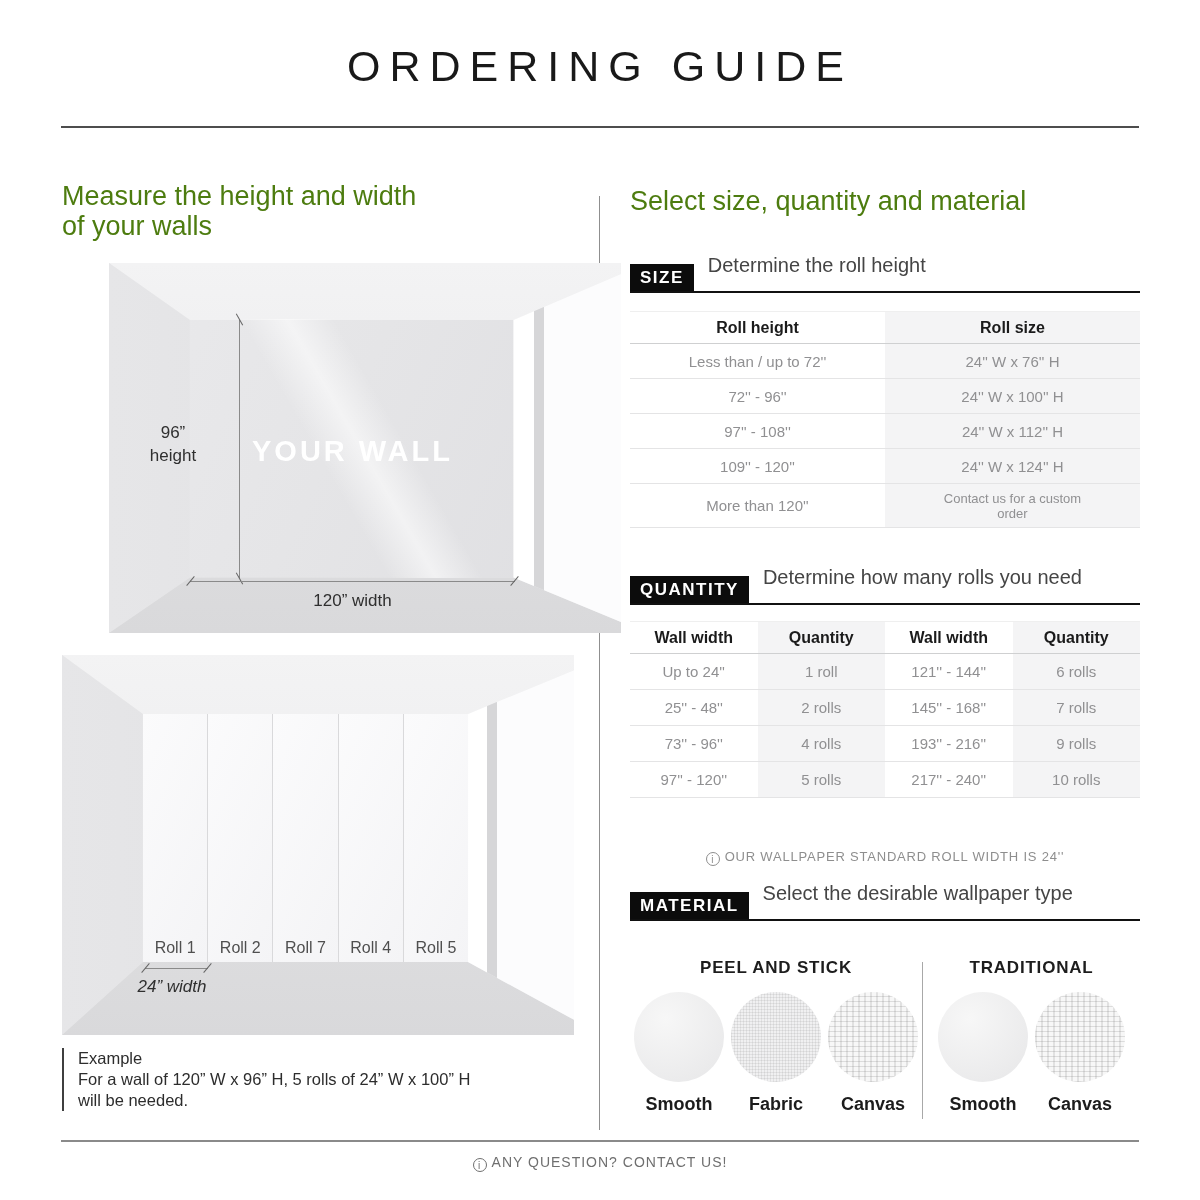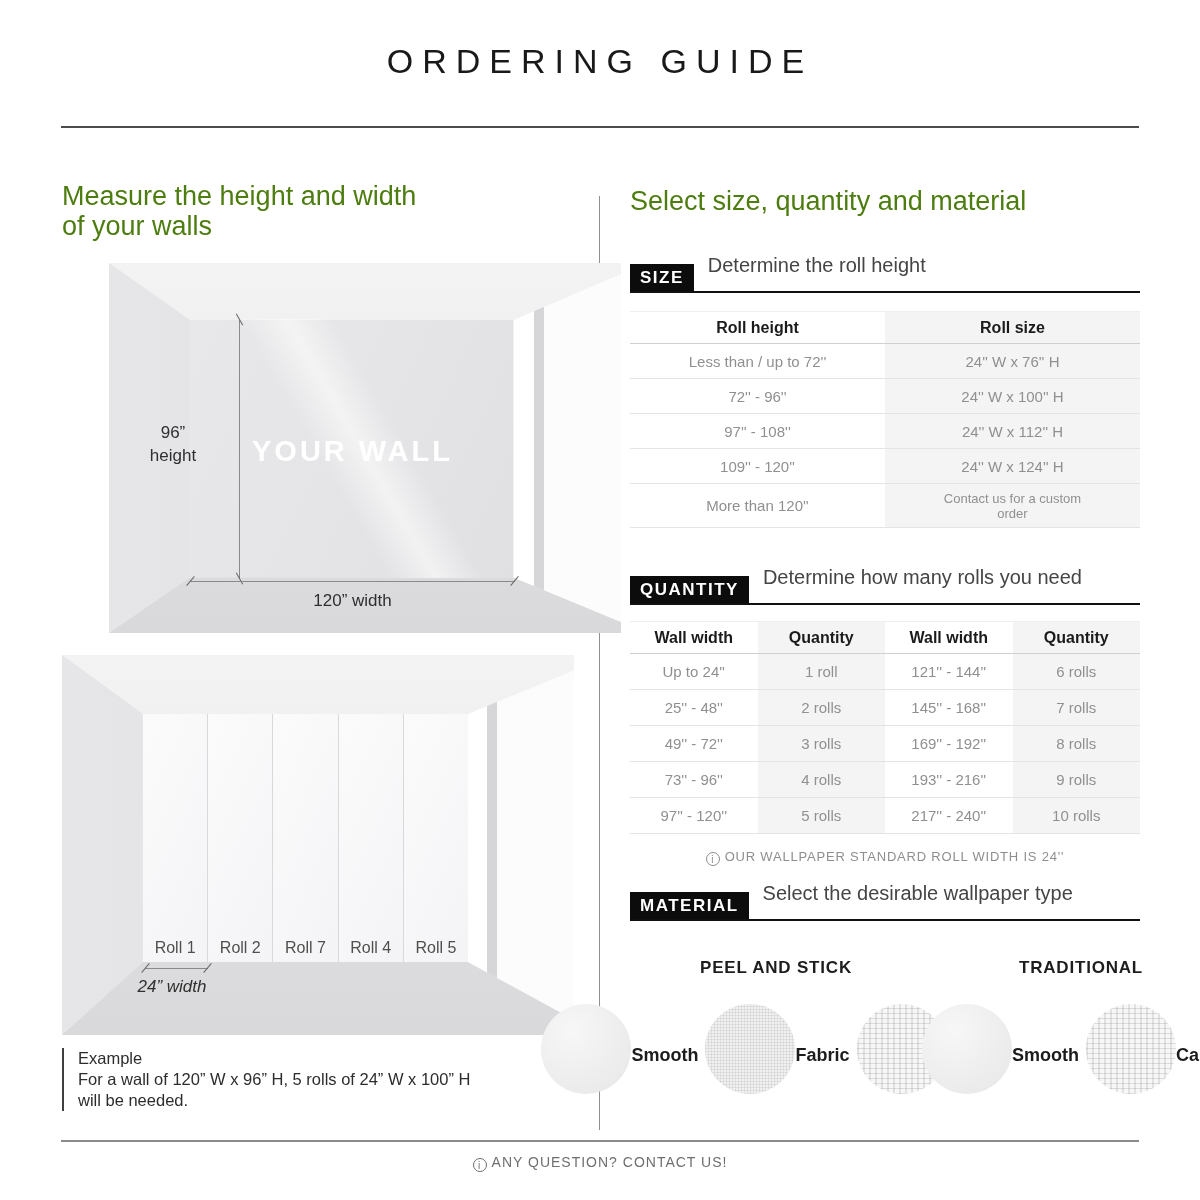--- a/index.html
+++ b/index.html
@@ -2,21 +2,21 @@
 <html><head>
 <meta charset="utf-8">
 <style>
   * { margin:0; padding:0; box-sizing:border-box; }
   html,body { background:#ffffff; }
   body { font-family:"Liberation Sans", sans-serif; color:#2b2b2b; }
   .canvas { position:relative; width:1200px; height:1200px; background:#fff; overflow:hidden; }
 
   
   .main-title { position:absolute; top:42px; left:0; width:1200px; text-align:center;
-    font-size:34px; font-weight:500; letter-spacing:9px; color:#191919; }
+    font-size:43px; font-weight:500; letter-spacing:9px; color:#191919; }
   .title-rule { position:absolute; top:126px; left:61px; width:1078px; height:2px; background:#4d4d4d; }
 
   
   .col-divider { position:absolute; left:599px; top:196px; width:1px; height:934px; background:#8f8f8f; }
 
   .col-heading { position:absolute; font-size:27px; font-weight:500; color:#4d7c0f; text-align:left; line-height:30px; }
   .left-heading { left:62px; top:181px; width:503px; }
   .right-heading { left:630px; top:186px; width:510px; }
 
   
@@ -103,27 +103,27 @@
   .qty-table .trow.header { height:33px; }
 
   .note-line { position:absolute; left:630px; width:510px; text-align:center; font-size:13px;
     color:#8e8e8e; letter-spacing:0.8px; }
   .qty-note { top:849px; }
   .info-dot { display:inline-block; width:14px; height:14px; line-height:13px; border:1px solid #8e8e8e;
     border-radius:50%; font-size:10px; text-align:center; margin-right:5px; vertical-align:-2px; color:#8e8e8e; }
 
   
   .material-wrap { position:absolute; left:630px; top:958px; width:510px; display:flex; }
-  .mat-group { display:flex; flex-direction:column; align-items:center;gap:12px; }
+  .mat-group { display:flex; flex-direction:column; align-items:center; }
   .mat-left { width:292px; }
   .mat-right { flex:1; }
   .mat-divider { width:1px; background:#a8a8a8; margin:4px 0 0 0; height:157px; }
   .mat-title { font-size:17px; font-weight:bold; letter-spacing:0.8px; color:#1d1d1d; }
   .swatch-row { display:flex; gap:7px; margin-top:14px; }
-  .swatch { display:flex; flex-direction:row; align-items:center; }
+  .swatch { display:flex; flex-direction:column; align-items:center; }
   .disc { width:90px; height:90px; border-radius:50%; }
   .tx-smooth { background:radial-gradient(circle at 35% 30%, #f7f7f7, #eaeaeb 78%); }
   .tx-fabric { background-color:#f0f0f1;
     background-image:repeating-linear-gradient(0deg, rgba(130,130,130,0.14) 0 1px, transparent 1px 3px),
                      repeating-linear-gradient(90deg, rgba(130,130,130,0.14) 0 1px, transparent 1px 3px); }
   .tx-canvas { background-color:#f7f7f7;
     background-image:repeating-linear-gradient(0deg, rgba(110,110,110,0.20) 0 1px, transparent 1px 5px),
                      repeating-linear-gradient(90deg, rgba(110,110,110,0.16) 0 2px, transparent 2px 6px); }
   .swatch-label { margin-top:12px; font-size:18px; font-weight:bold; color:#1c1c1c; }
 
@@ -259,26 +259,20 @@
       <div class="tcell c25">121'' - 144''</div>
       <div class="tcell c25 shade">6 rolls</div>
     </div>
     <div class="trow">
       <div class="tcell c25">25'' - 48''</div>
       <div class="tcell c25 shade">2 rolls</div>
       <div class="tcell c25">145'' - 168''</div>
       <div class="tcell c25 shade">7 rolls</div>
     </div>
     <div class="trow">
-      <div class="tcell c25">49'' - 72''</div>
-      <div class="tcell c25 shade">3 rolls</div>
-      <div class="tcell c25">169'' - 192''</div>
-      <div class="tcell c25 shade">8 rolls</div>
-    </div>
-    <div class="trow">
       <div class="tcell c25">73'' - 96''</div>
       <div class="tcell c25 shade">4 rolls</div>
       <div class="tcell c25">193'' - 216''</div>
       <div class="tcell c25 shade">9 rolls</div>
     </div>
     <div class="trow">
       <div class="tcell c25">97'' - 120''</div>
       <div class="tcell c25 shade">5 rolls</div>
       <div class="tcell c25">217'' - 240''</div>
       <div class="tcell c25 shade">10 rolls</div>

